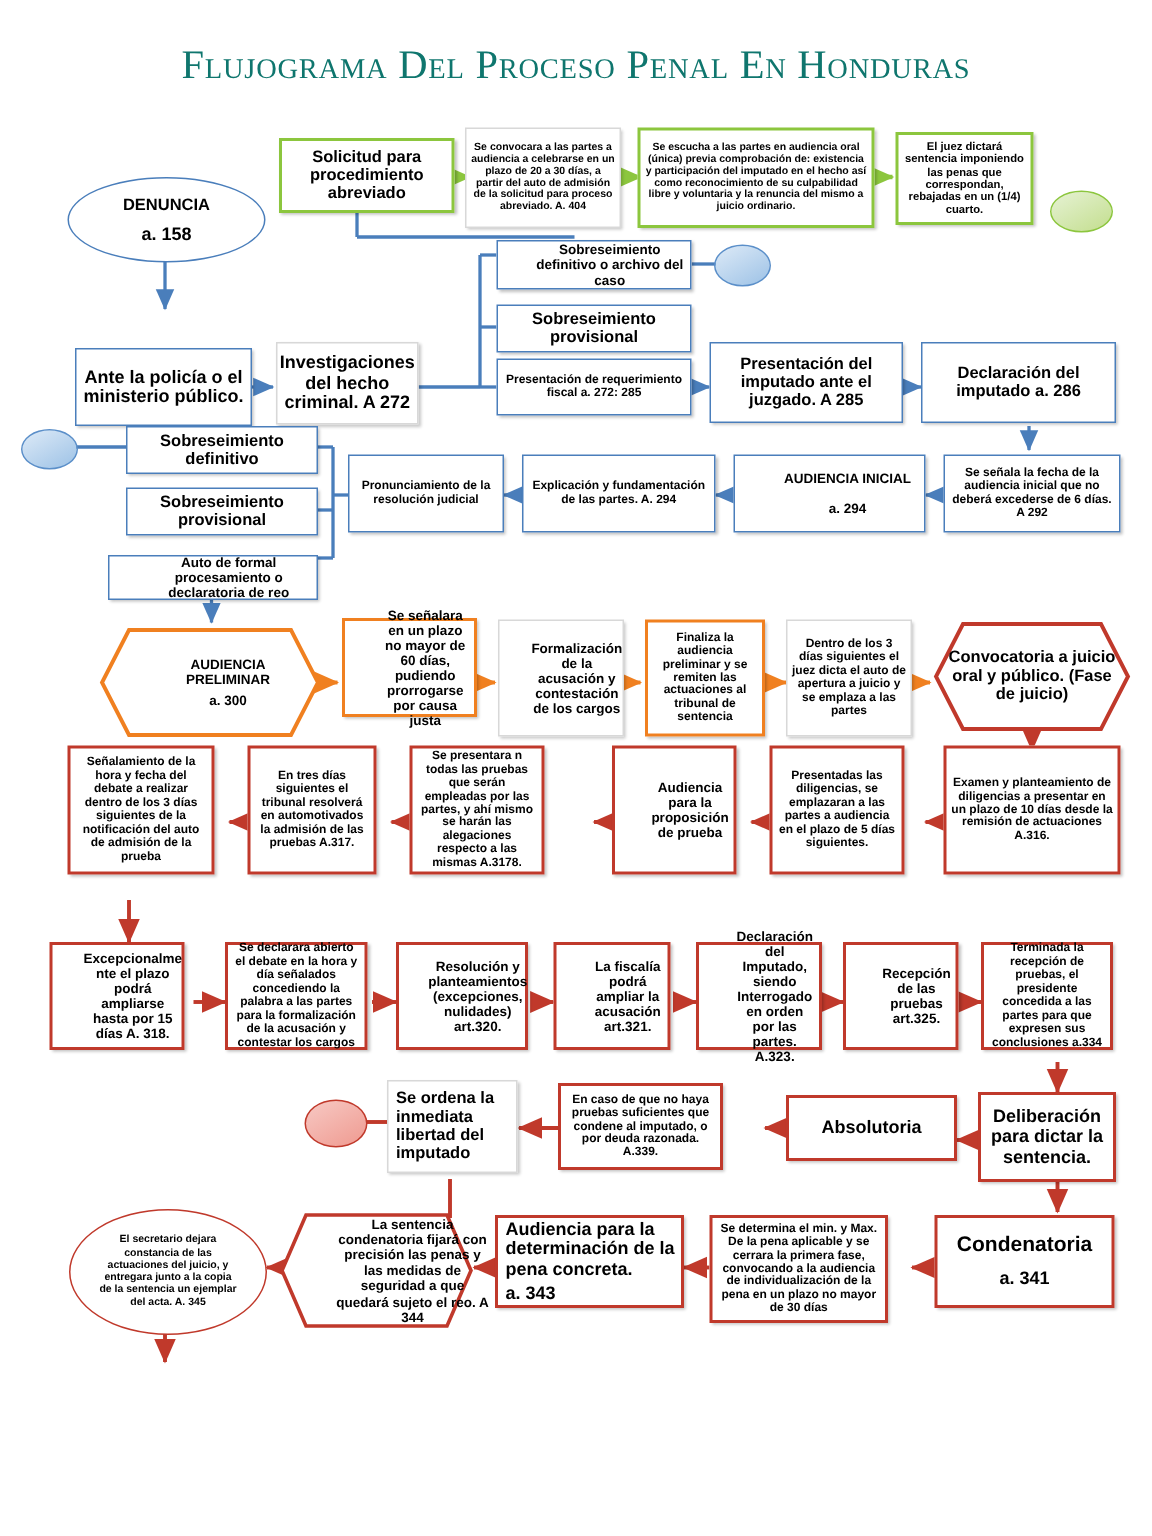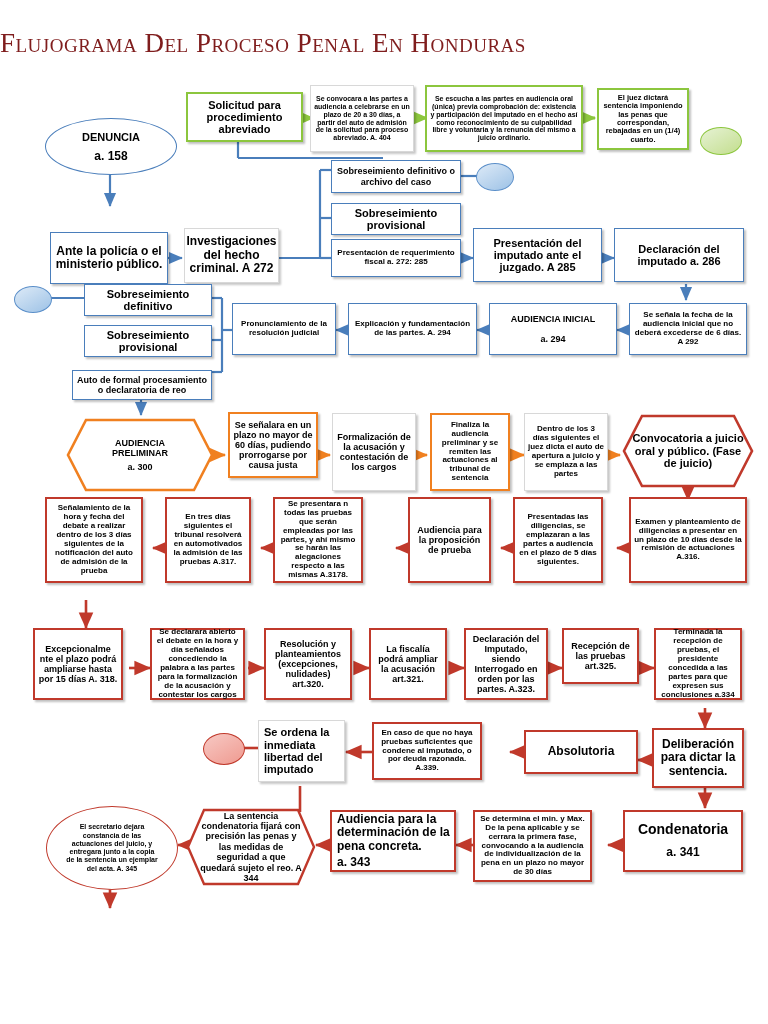--- a/index.html
+++ b/index.html
@@ -1,23 +1,23 @@
 <!DOCTYPE html>
 <html><head>
 <meta charset="utf-8">
 <style>
   html,body{margin:0;padding:0;background:#ffffff;}
   body{width:768px;height:1024px;position:relative;overflow:hidden;
        font-family:"Liberation Sans", sans-serif;color:#000;}
 
   #canvas{position:absolute;left:0;top:0;width:768px;height:1024px;}
 
-  .title{position:absolute;left:0;top:28px;width:768px;
+  .title{position:absolute;left:0;top:28px;width:768px;text-align:center;
          font-family:"Liberation Serif", serif;font-size:27px;
-         font-variant:small-caps;letter-spacing:.5px;color:#7f1d1d;white-space:nowrap;}
+         font-variant:small-caps;letter-spacing:.5px;color:#0f766e;white-space:nowrap;}
 
   
   .node{position:absolute;box-sizing:border-box;display:flex;
         align-items:center;justify-content:center;text-align:center;
         background:#fff;font-weight:bold;line-height:1.12;
         padding:2px 3px;overflow:visible;}
 
   .blue{border:1.6px solid #4a7ebb;box-shadow:1.5px 1.5px 2px rgba(0,0,0,.25);}
   .green{border:2.2px solid #8cc63e;box-shadow:1.5px 1.5px 2px rgba(0,0,0,.25);}
   .plain{border:1px solid #d8d8d8;box-shadow:1.5px 1.5px 2px rgba(0,0,0,.22);}
@@ -28,21 +28,21 @@
   .dot-blue{border:1.3px solid #5b8fc9;border-radius:50%;
             background:linear-gradient(150deg,#ddeaf7,#9dc2e6);}
   .dot-green{border:1.3px solid #8cc63e;border-radius:50%;
              background:linear-gradient(150deg,#e6f2d4,#c3de8e);}
   .dot-red{border:1.6px solid #c0392b;border-radius:50%;
            background:linear-gradient(150deg,#f7c9c4,#ef9a90);}
   .ellipse-red{border:1.8px solid #c0392b;border-radius:50%;background:#fff;}
   .hexwrap{position:absolute;box-sizing:border-box;}
 
   .t11{font-size:11px;}
-  .t9{font-size:9px;}
+  .t9{font-size:9px;padding-left:24px;}
   .t8{font-size:8px;}
   .t75{font-size:7.5px;}
   .t7{font-size:7px;}
   .t12{font-size:12px;}
   .t13{font-size:11px;}
   .t14{font-size:14px;}
   .normalw{font-weight:normal;}
 
   svg.wires{position:absolute;left:0;top:0;width:768px;height:1024px;
             pointer-events:none;}
@@ -268,21 +268,21 @@
   <div class="node red t9" style="left:33px;top:628px;width:90px;height:72px;">Excepcionalme nte el plazo podrá ampliarse hasta por 15 días A. 318.</div>
 
   <div class="node red t8" style="left:150px;top:628px;width:95px;height:72px;">Se declarara abierto el debate en la hora y día señalados concediendo la palabra a las partes para la formalización  de la acusación y contestar los cargos</div>
 
   <div class="node red t9" style="left:264px;top:628px;width:88px;height:72px;">Resolución y planteamientos (excepciones, nulidades) art.320.</div>
 
   <div class="node red t9" style="left:369px;top:628px;width:78px;height:72px;">La fiscalía podrá ampliar la acusación art.321.</div>
 
   <div class="node red t9" style="left:464px;top:628px;width:84px;height:72px;">Declaración del Imputado, siendo Interrogado en orden por las partes. A.323.</div>
 
-  <div class="node red t9" style="left:562px;top:628px;width:77px;height:56px;">Recepción de las pruebas art.325.</div>
+  <div class="node red t9" style="left:562px;top:628px;width:77px;height:72px;">Recepción de las pruebas art.325.</div>
 
   <div class="node red t8" style="left:654px;top:628px;width:88px;height:72px;">Terminada la recepción de pruebas, el presidente concedida a las partes para que expresen sus conclusiones a.334</div>
 
   <div class="node red t12" style="left:652px;top:728px;width:92px;height:60px;">Deliberación para dictar la sentencia.</div>
 
   <div class="node red t12" style="left:524px;top:730px;width:114px;height:44px;">Absolutoria</div>
 
   <div class="node red t8" style="left:372px;top:722px;width:110px;height:58px;">En caso de que no haya pruebas suficientes que condene al imputado, o por deuda razonada. A.339.</div>
 
   <div class="node plain t11" style="left:258px;top:720px;width:87px;height:62px;justify-content:flex-start;text-align:left;padding-left:5px;">Se ordena la inmediata libertad del imputado</div>

